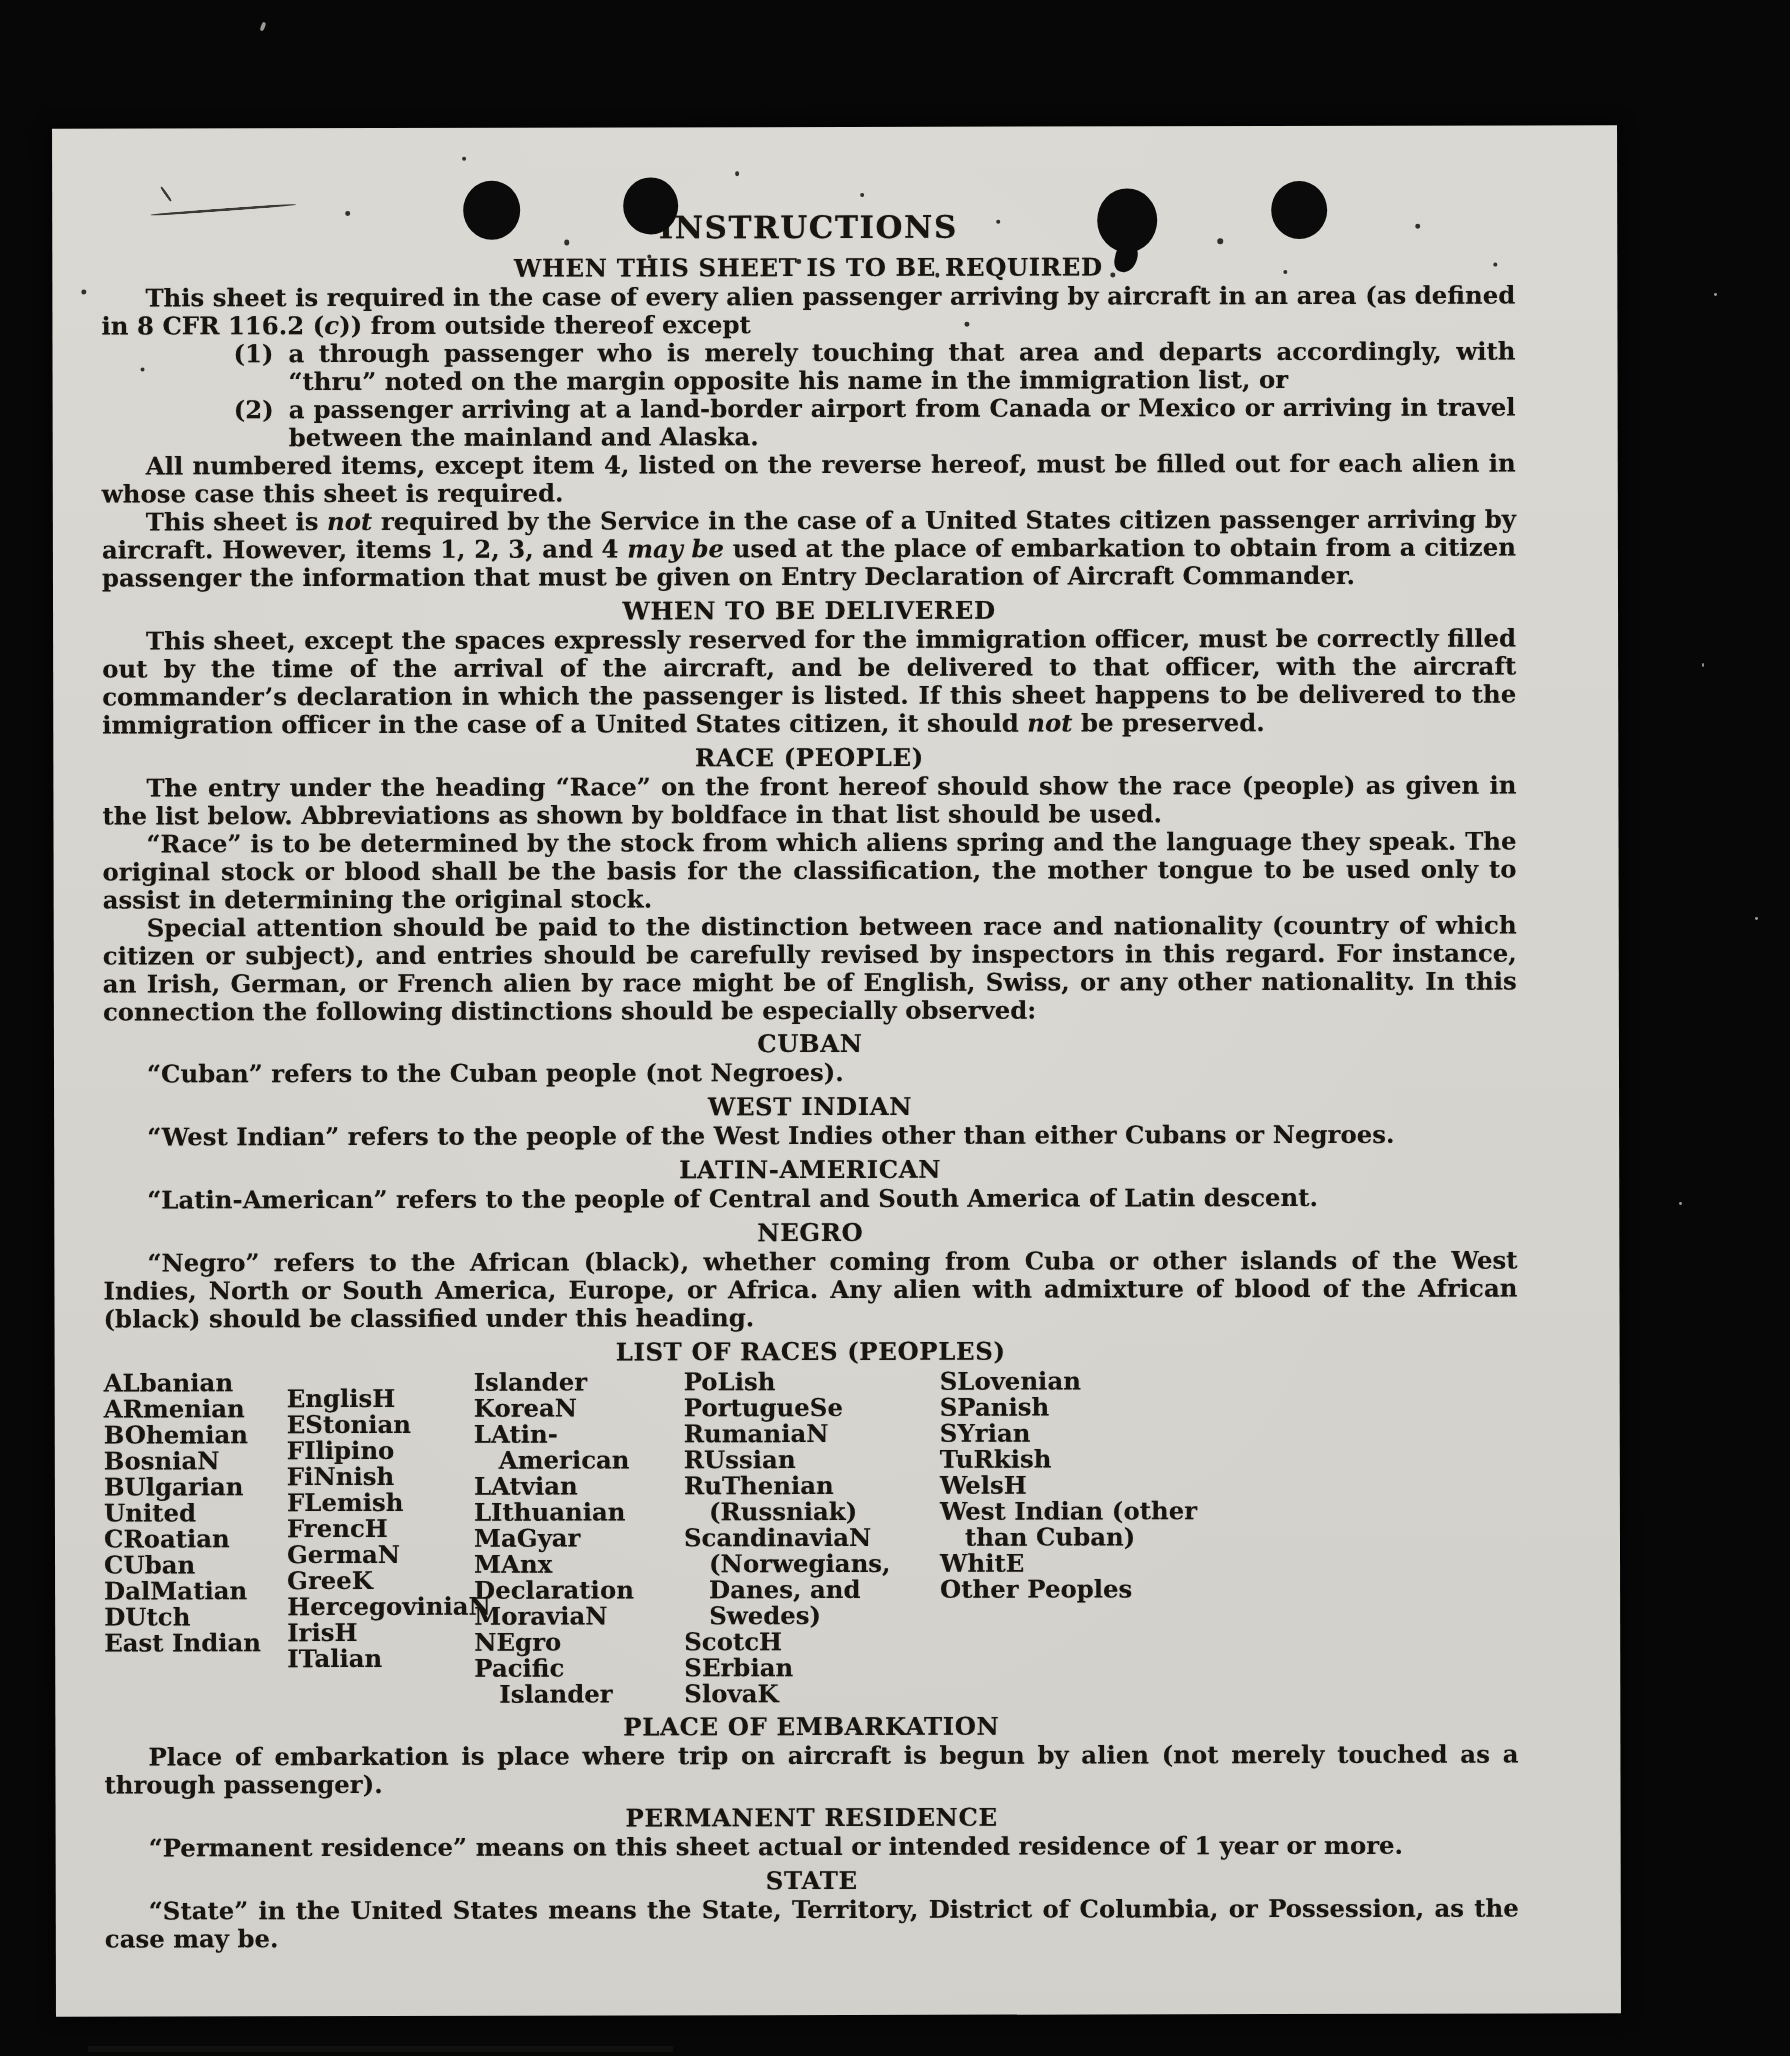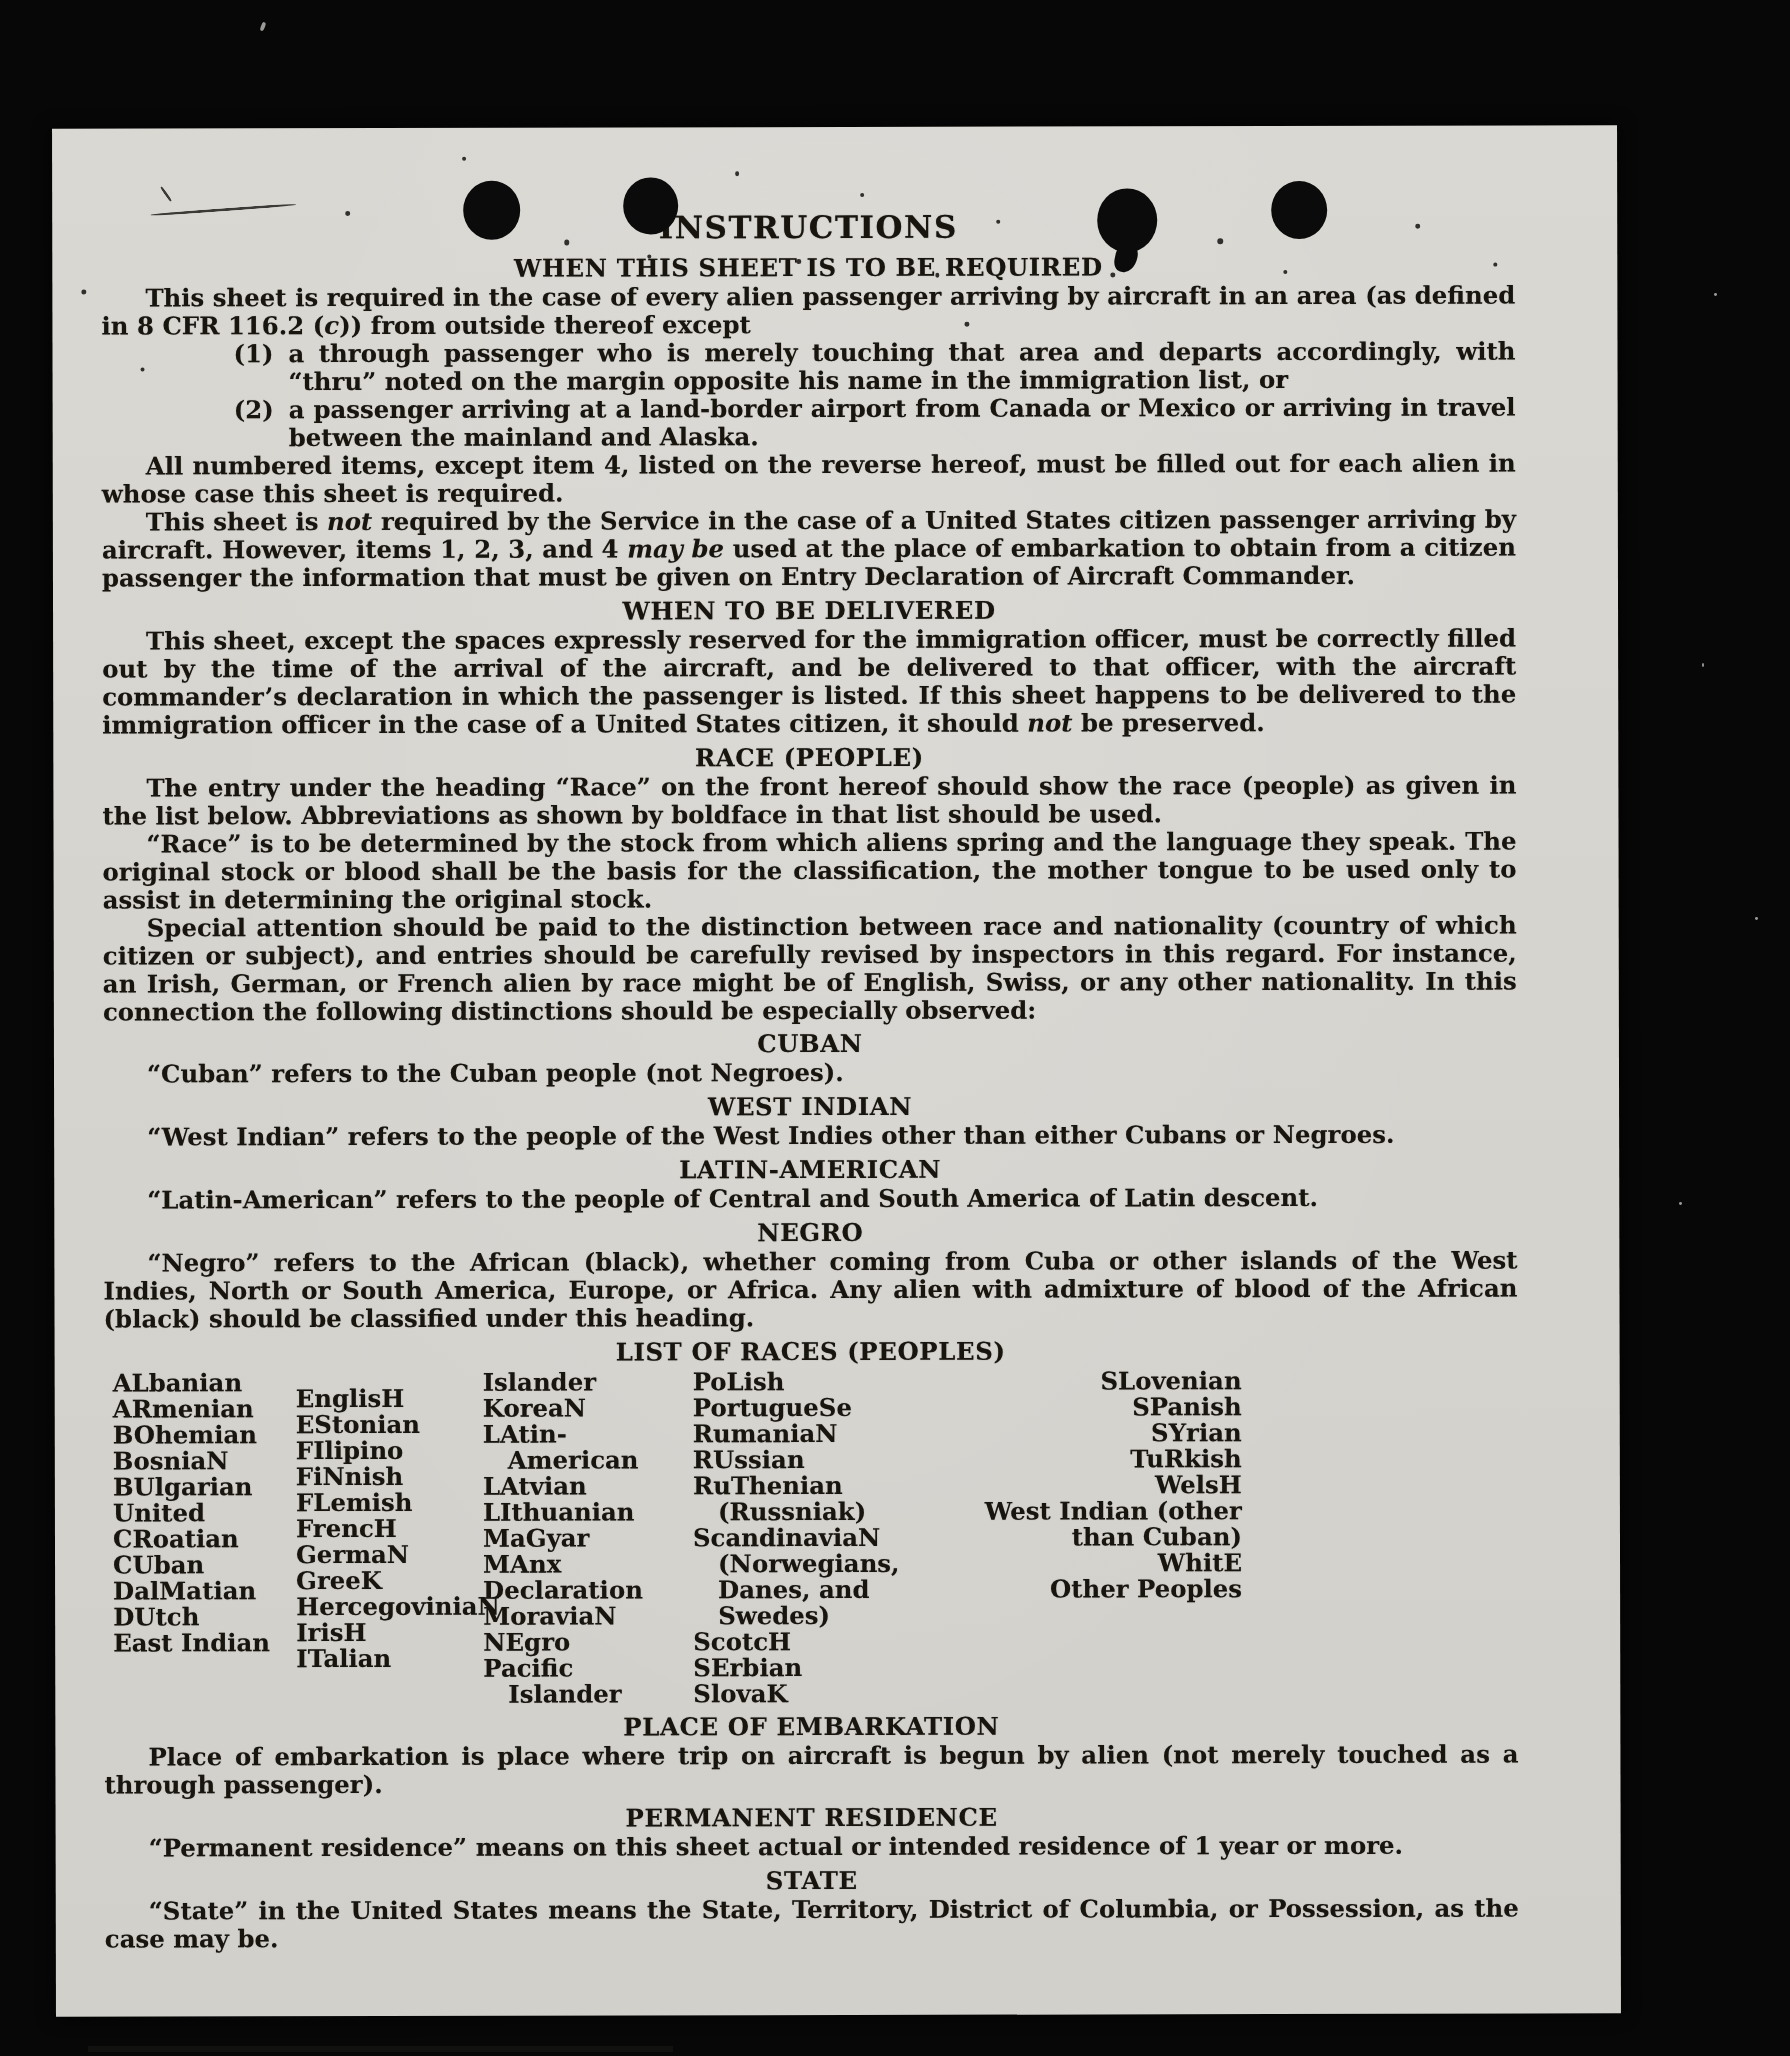--- a/index.html
+++ b/index.html
@@ -37,25 +37,25 @@
     font-size:24.4px;line-height:28px;margin:0;
     text-indent:44px;text-align:justify;
     text-shadow:0 0 1px rgba(20,18,12,.35);
   }
   .num-list{margin-left:132px;font-size:24.4px;line-height:28px;text-shadow:0 0 1px rgba(20,18,12,.35);}
   .num-item{display:flex;}
   .num{width:55px;flex:none;}
   .itext{flex:1;text-align:justify;}
   .races{display:flex;margin-top:2.9px;font-size:24.4px;line-height:26px;text-shadow:0 0 1px rgba(20,18,12,.35);}
   .race-col{flex:none;}
-  .race-col.c0{width:183px;margin-left:9px;}
+  .race-col.c0{width:183px;}
   .race-col.c1{width:187px;margin-top:16px;}
   .race-col.c2{width:210px;}
   .race-col.c3{width:256px;}
-  .race-col.c4{width:293px;text-align:right;}
+  .race-col.c4{width:293px;}
   .race-item{padding-left:25px;text-indent:-25px;}
   
   .hole{position:absolute;background:#0b0b0b;border-radius:50%;}
   .hole.h0{left:411px;top:53px;width:57px;height:59px;}
   .hole.h1{left:571px;top:50px;width:55px;height:57px;}
   .hole.h2{left:1045px;top:62px;width:60px;height:64px;}
   .hole.h3{left:1219px;top:55px;width:56px;height:58px;}
   .smear{position:absolute;left:1063px;top:115px;width:21.5px;height:31px;background:#0b0b0b;border-radius:50% 50% 60% 40%;transform:rotate(12deg);}
   .speck{position:absolute;background:#141210;border-radius:50%;opacity:.85;}
   .scribble{position:absolute;border-top:3.9px solid #15130f;border-radius:45%;opacity:.8;}

